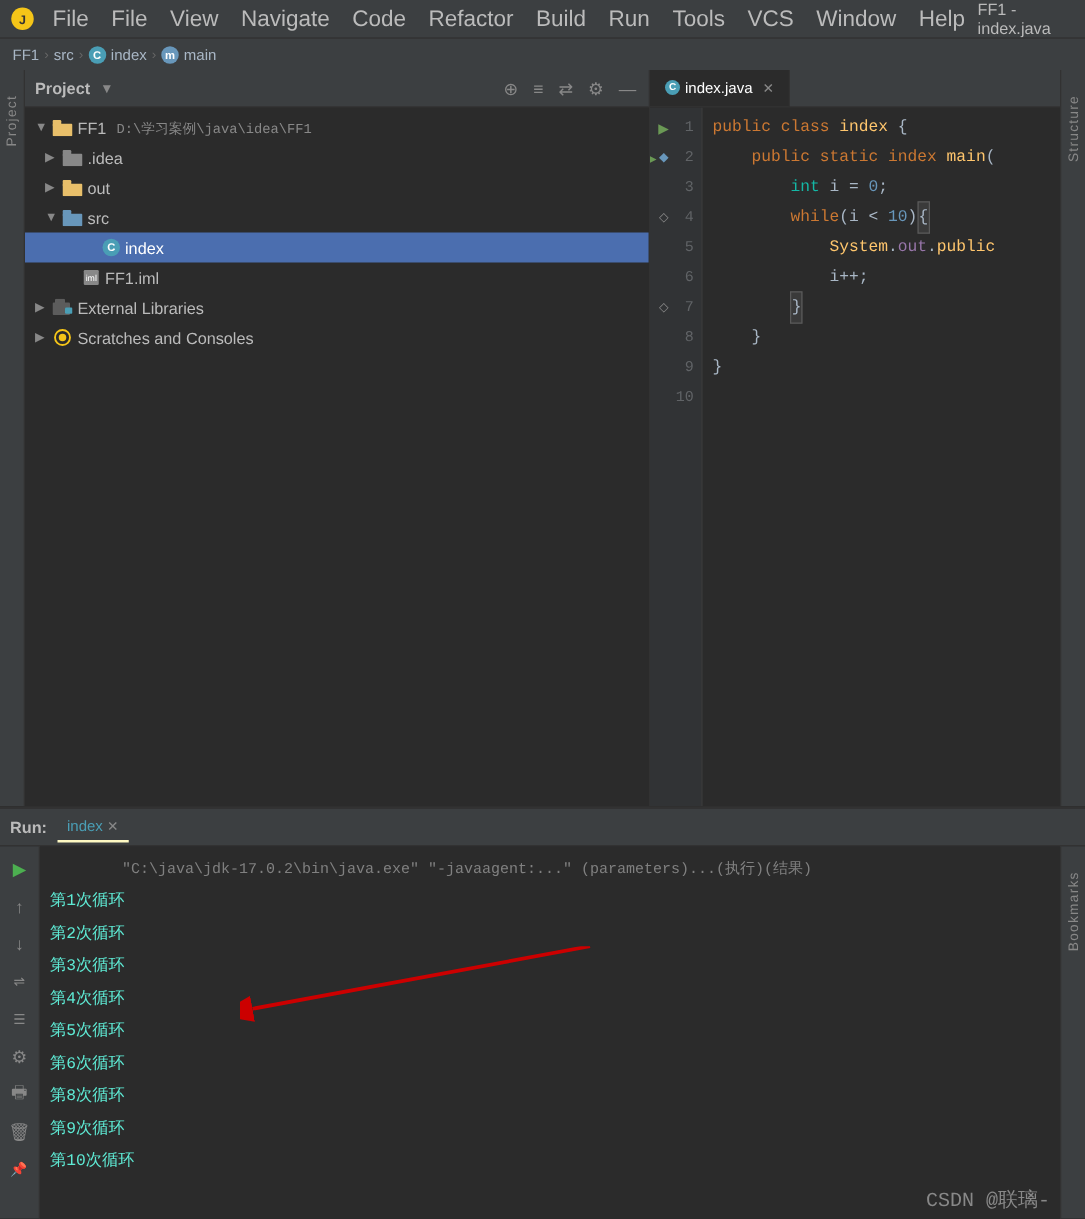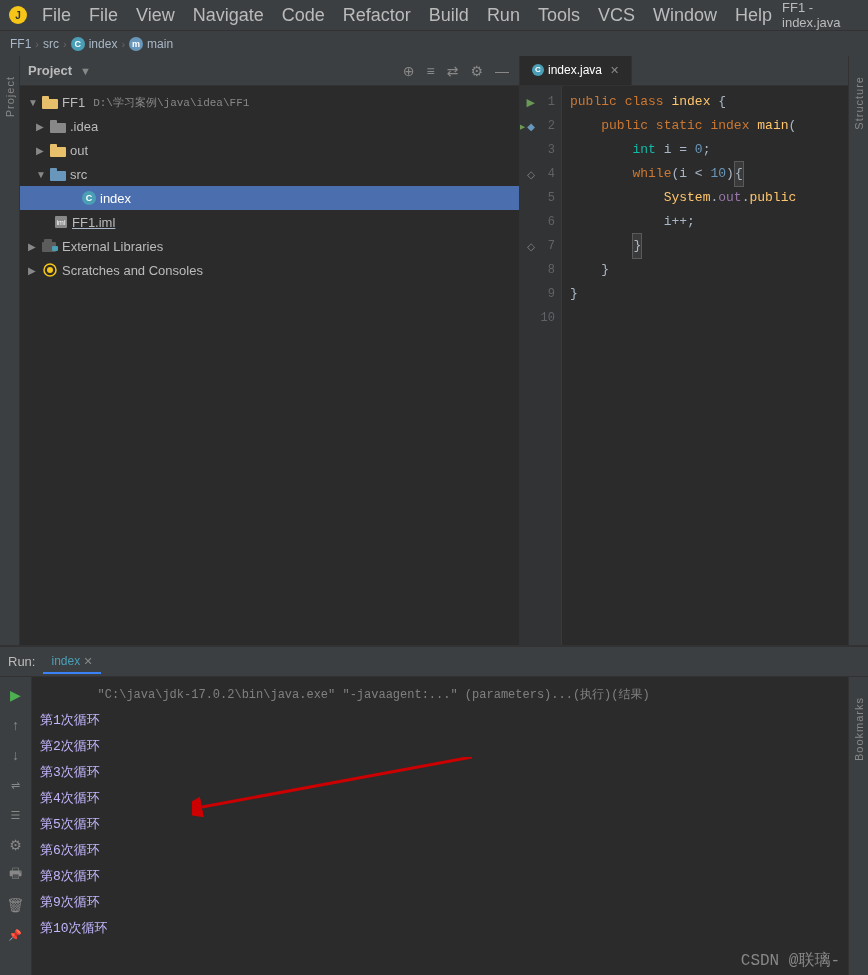--- a/index.html
+++ b/index.html
@@ -158,21 +158,21 @@
       align-items: center;
       height: 24px;
       padding: 0 8px;
       cursor: pointer;
       gap: 4px;
     }
     .tree-item.selected { background: #4b6eaf; color: white; }
     .tree-item.selected .tree-label { color: white; }
 
     .tree-indent-1 { padding-left: 16px; }
-    .tree-indent-2 { padding-left: 20px; text-decoration: underline; }
+    .tree-indent-2 { padding-left: 32px; }
     .tree-indent-3 { padding-left: 48px; }
 
     .tree-arrow {
       font-size: 10px;
       color: #888;
       width: 10px;
       display: inline-block;
     }
     .tree-label { font-size: 13px; color: #bbbbbb; }
 
@@ -308,32 +308,32 @@
       align-items: center;
       height: 30px;
       padding: 0 8px;
       gap: 8px;
       border-bottom: 1px solid #323232;
       flex-shrink: 0;
     }
     .bottom-tab-label {
       font-size: 13px;
       color: #bbbbbb;
-      font-weight: normal;
+      font-weight: bold;
     }
     .bottom-tab {
       font-size: 12px;
       color: #bbbbbb;
       padding: 4px 8px;
       cursor: pointer;
       border-bottom: 2px solid transparent;
     }
     .bottom-tab.active {
       color: #4a9eb5;
-      border-bottom: 2px solid #3b82f6;
+      border-bottom: 2px solid #fef9c3;
     }
     .bottom-tab-close {
       color: #888;
       font-size: 11px;
     }
 
     .bottom-content {
       flex: 1;
       display: flex;
       overflow: hidden;
@@ -371,21 +371,21 @@
       padding: 4px 8px;
       font-family: 'Courier New', monospace;
       font-size: 13px;
       background: #2b2b2b;
       position: relative;
     }
     .run-line {
       height: 26px;
       display: flex;
       align-items: center;
-      color: #c4b5fd;
+      color: #5eead4;
       white-space: pre;
     }
     .run-line-cmd {
       color: #808080;
       font-size: 12px;
     }
 
     
     .bottom-right-info {
       position: absolute;

